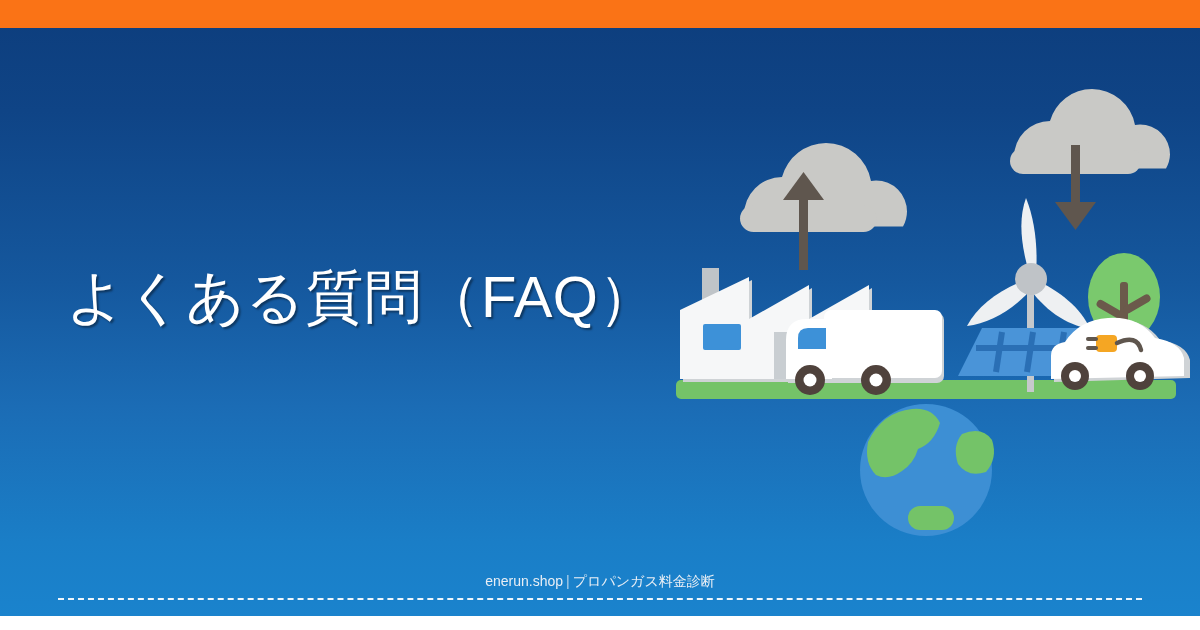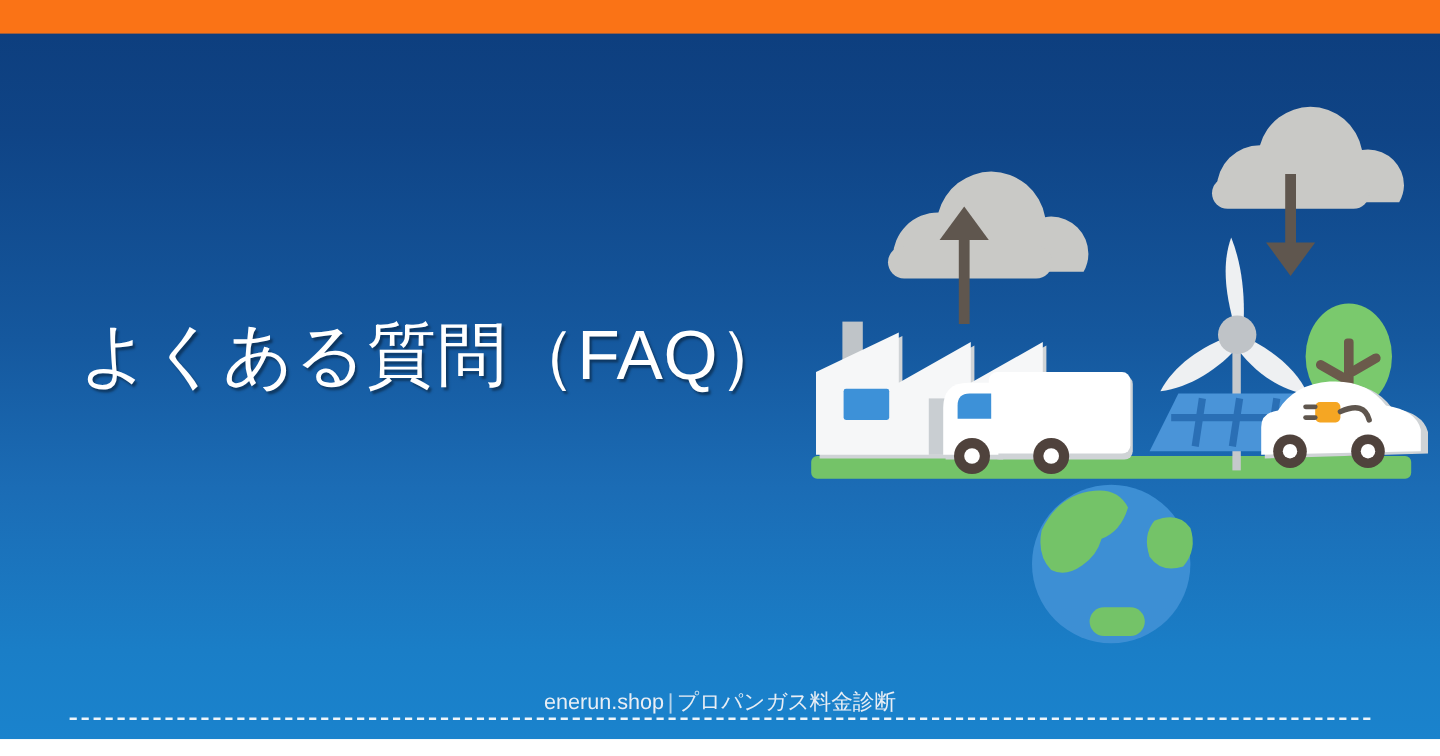--- a/index.html
+++ b/index.html
@@ -44,21 +44,21 @@
     height: 0;
     border-top: 2px dashed #ffffff;
     opacity: 0.92;
   }
   .footer-text {
     position: absolute;
     left: 0;
     top: 573px;
     width: 1200px;
     text-align: center;
-    font-size: 18px;
+    font-size: 14px;
     color: #e8eef5;
     white-space: nowrap;
   }
   .footer-text .sep { opacity: 0.75; padding: 0 3px; }
   
   .illustration {
     position: absolute;
     left: 640px;
     top: 70px;
     width: 560px;

